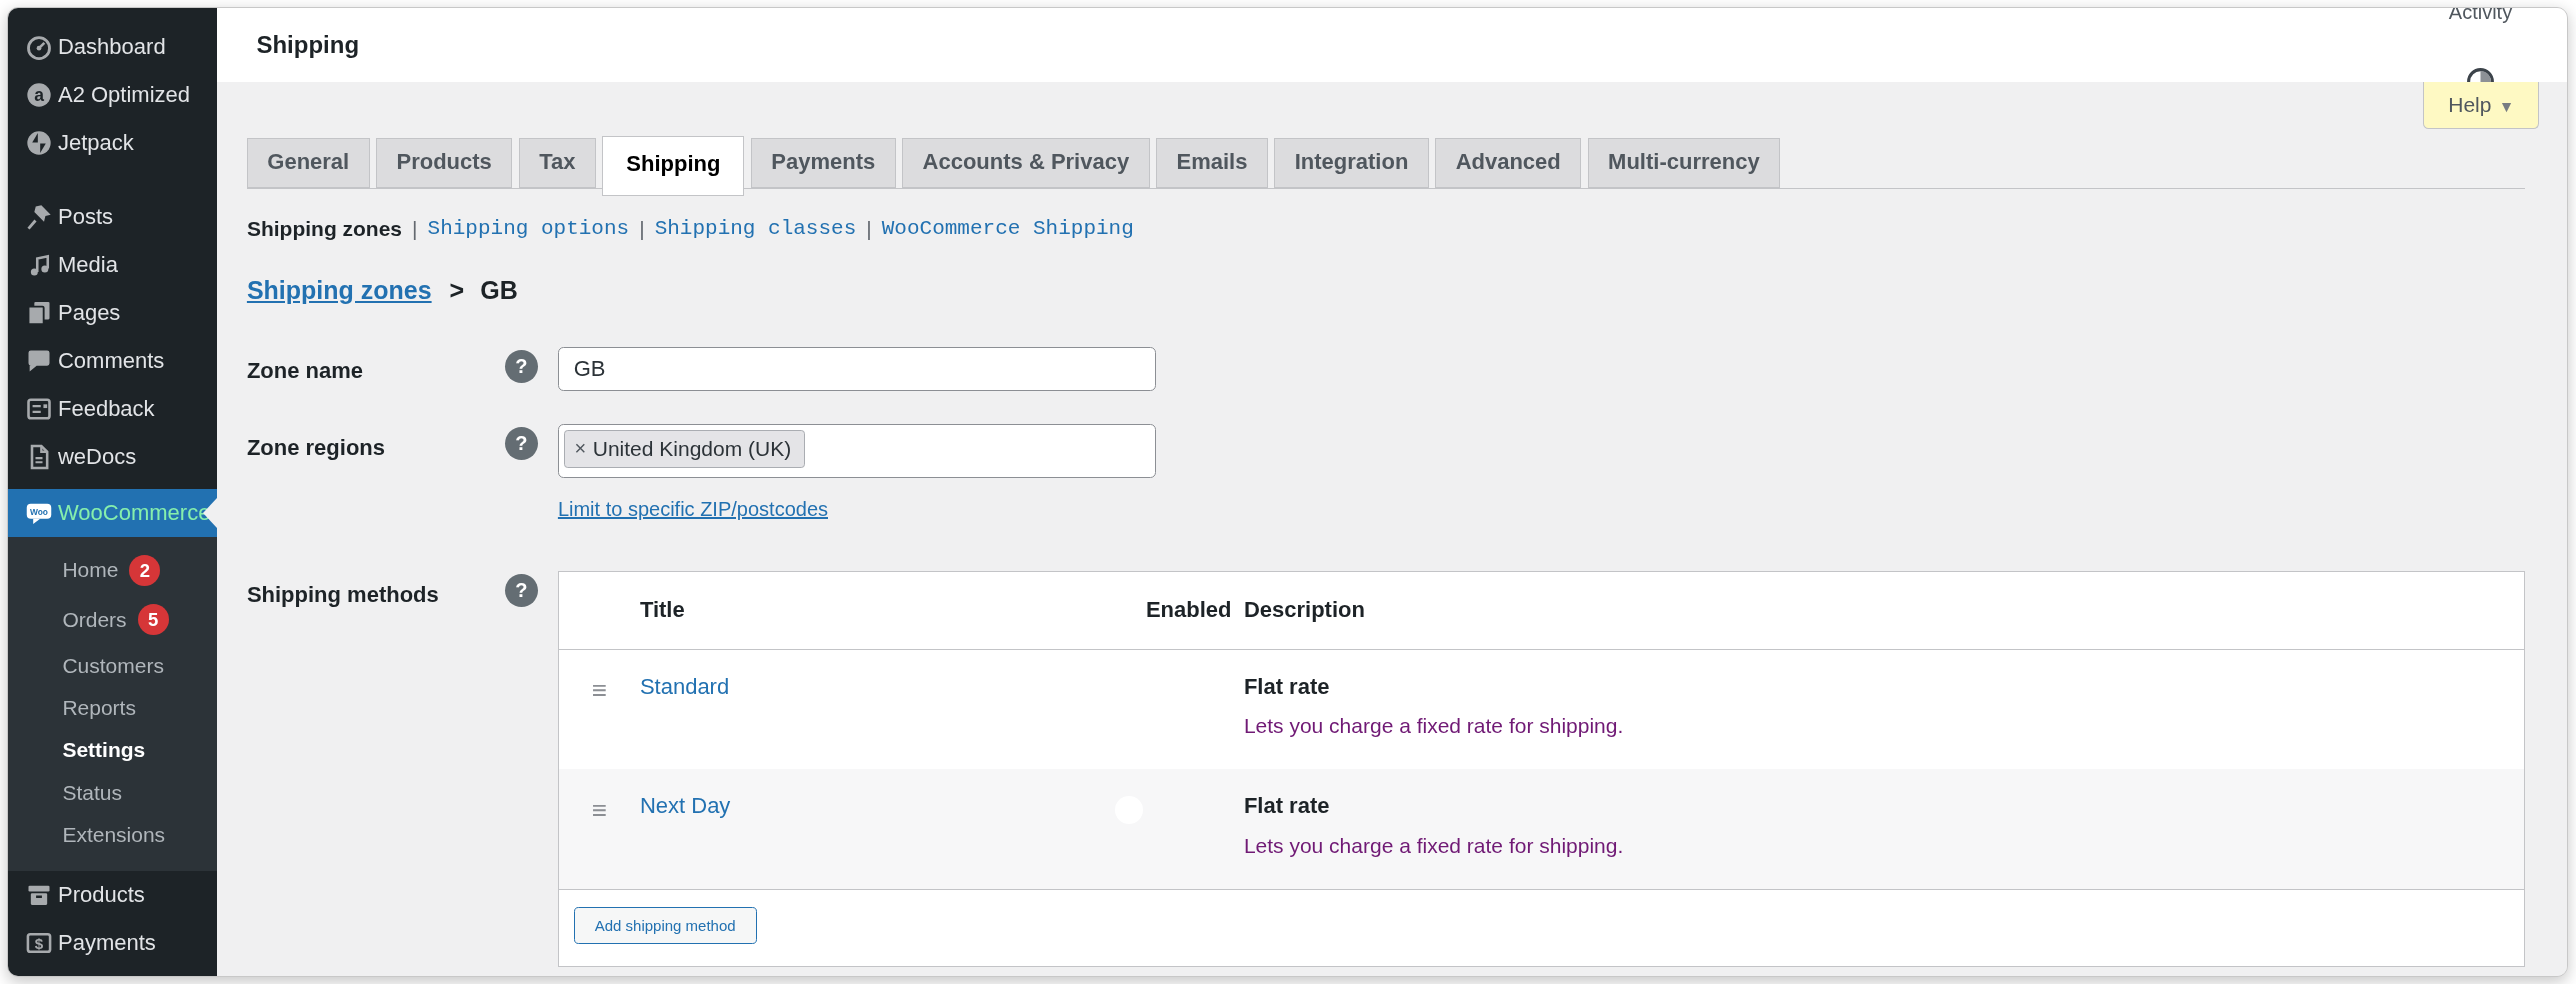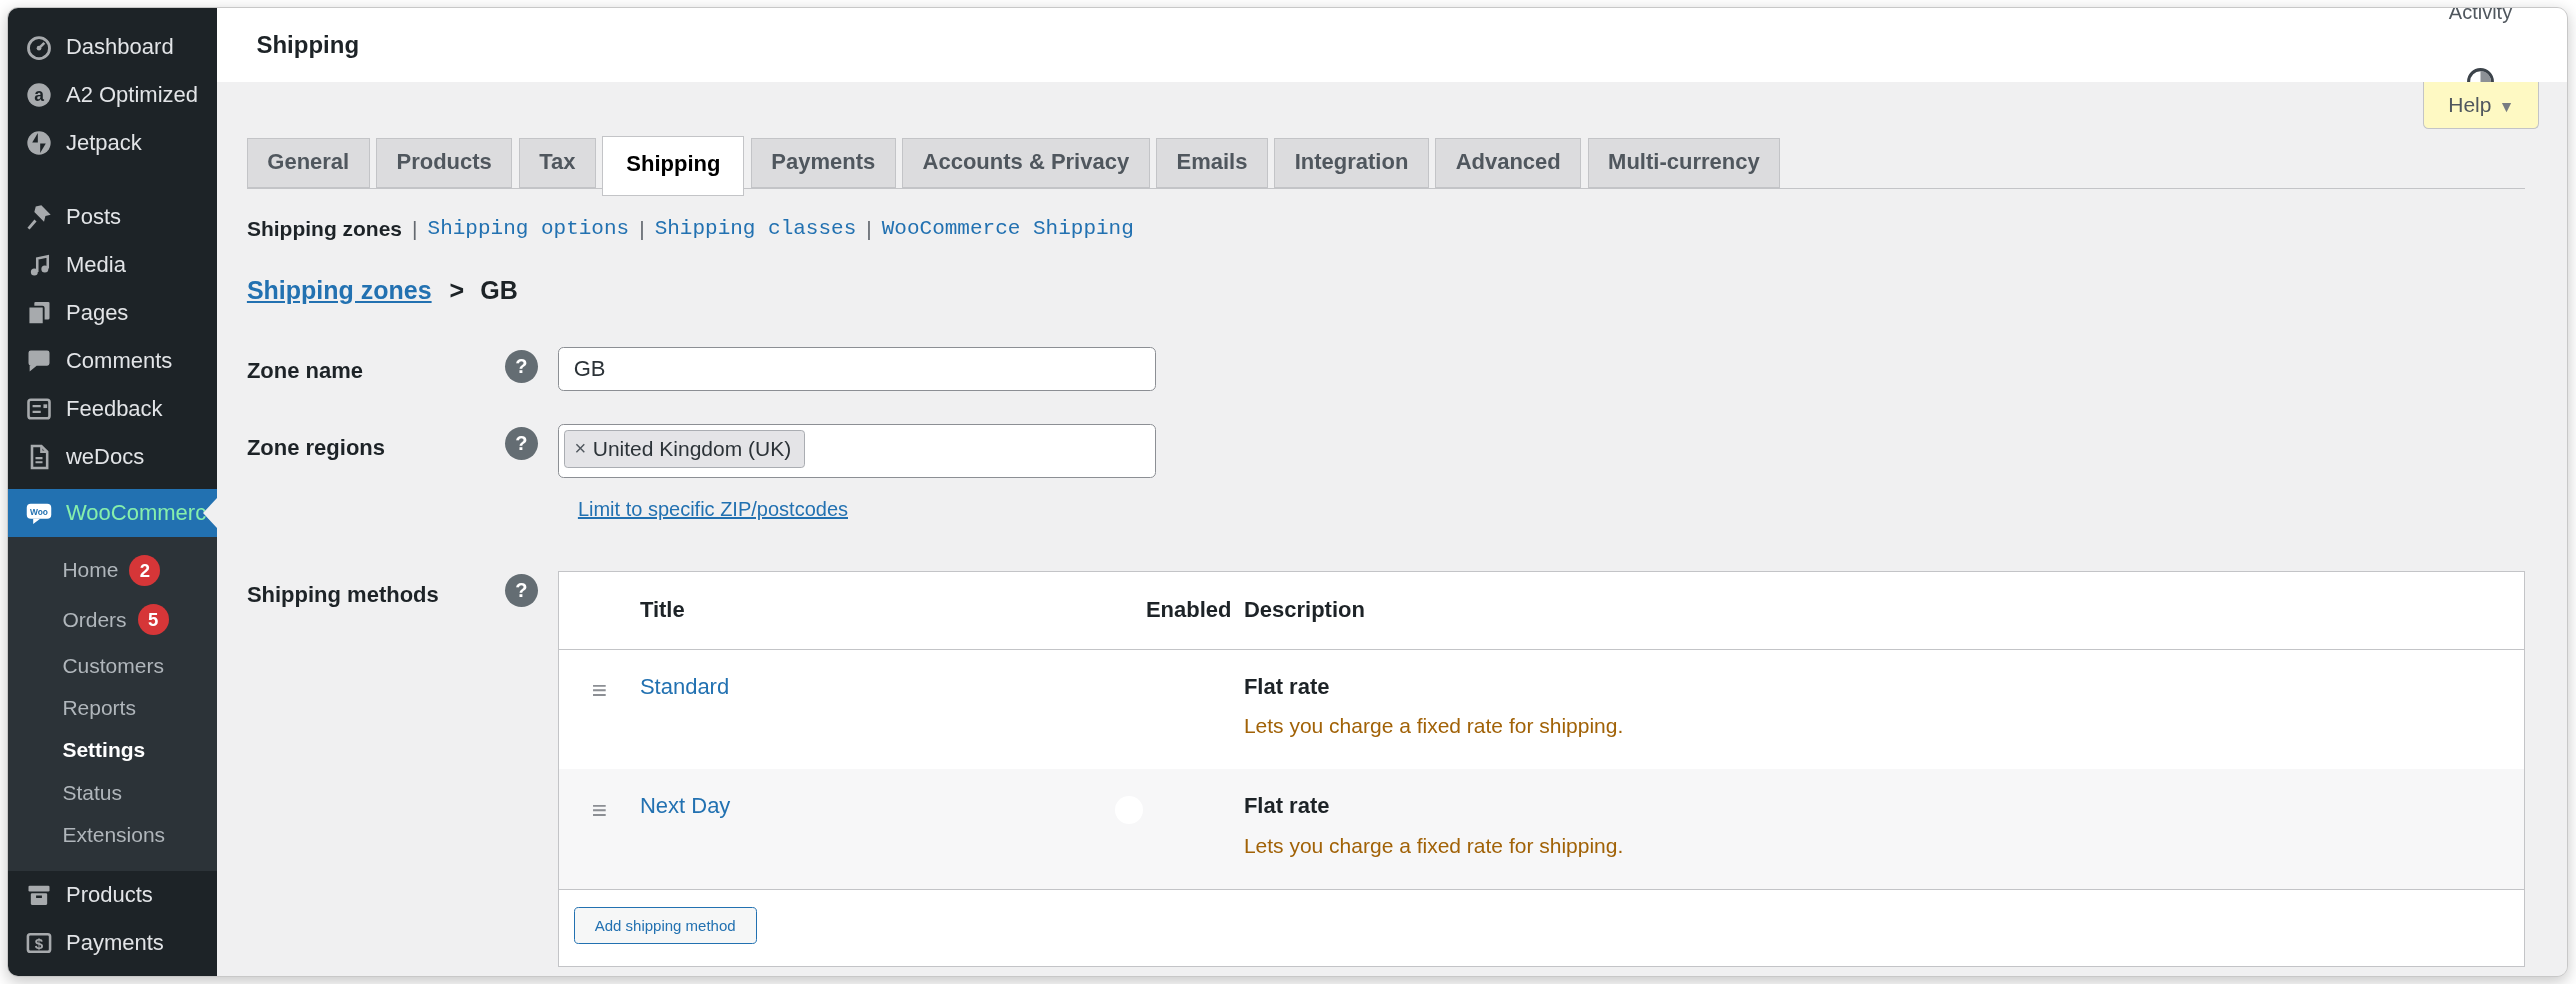--- a/index.html
+++ b/index.html
@@ -4,21 +4,21 @@
 <style>
   * { box-sizing: border-box; margin: 0; padding: 0; }
   html,body { width: 2576px; height: 984px; background: #fff; font-family: "Liberation Sans", sans-serif; }
   .frame {
     position: absolute; left: 7.4px; top: 7.4px; width: 2561px; height: 970px;
     border: 0.9px solid #c8c8c8; border-radius: 11px; overflow: hidden;
     box-shadow: 0 4.6px 14.8px rgba(0,0,0,.22); display: flex; background: #f0f0f1;
   }
   
   .sidebar { width: 209px; flex-shrink: 0; background: #1d2327; color: #e2e4e7; padding-top: 14.8px; font-size: 22px; }
-  .s-item { display: flex; align-items: center; gap: 13px; padding: 10px 9.2px 10px 16.6px; cursor: pointer; }
+  .s-item { display: flex; align-items: center; gap: 5px; padding: 10px 9.2px 10px 16.6px; cursor: pointer; }
   .s-item .icon { width: 28px; height: 28px; display: inline-flex; align-items: center; justify-content: center; flex-shrink: 0; }
   .s-item .icon svg { width: 28px; height: 28px; }
   .s-gap { height: 26px; }
   .s-item.active-woo { background: var(--accent-blue, #2271b1); color: #86efac; position: relative; font-weight: 400; margin-top: 7.4px; }
   .woo-arrow { position: absolute; right: 0; top: 50%; transform: translateY(-50%);
     width: 0; height: 0; border-top: 15.7px solid transparent; border-bottom: 15.7px solid transparent; border-right: 14.8px solid #f0f0f1; }
   .submenu { background: #2c3338; padding: 9.2px 0 14.8px; }
   .sub-item { padding: 9.2px 9.2px 9.2px 54px; font-size: 21px; color: #b0b6bb; cursor: pointer; display: flex; align-items: center; }
   .sub-item.current { color: #fff; font-weight: 700; }
   .badge { background: var(--badge-red, #d63638); color: #fff; border-radius: 922px; min-width: 31px; height: 31px;
@@ -54,33 +54,33 @@
   .row-zone-name { margin-top: 42px; }
   .zone-input { width: 598px; height: 44px; border: 1.8px solid #8c8f94; border-radius: 5.5px; background: #fff;
     font-size: 22px; padding: 0 14.8px; color: #2c3338; font-family: "Liberation Sans", sans-serif; }
   .row-zone-regions { margin-top: 33px; }
   .regions-box { width: 598px; min-height: 54px; border: 1.8px solid #8c8f94; border-radius: 5.5px; background: #fff;
     padding: 5.5px; display: flex; align-items: flex-start; cursor: text; }
   .chip { background: #e4e4e7; border: 0.9px solid #aaadb2; border-radius: 3.7px; padding: 5.5px 13px 6.5px 9.2px; font-size: 21px;
     color: #2c3338; display: inline-flex; align-items: center; }
   .chip .chip-x { color: #50575e; margin-right: 6.5px; cursor: pointer; font-size: 20px; }
   .limit-link { display: inline-block; margin-top: 20px; font-size: 20px; color: var(--accent-blue, #2271b1);
-    text-decoration: underline; cursor: pointer; margin-left: 20px; }
+    text-decoration: underline; cursor: pointer; }
   .row-methods { margin-top: 50px; }
   .methods-table { flex: 1; background: #fff; border: 0.9px solid #c3c4c7; min-width: 0; }
   .t-head, .t-row { display: grid; grid-template-columns: 81px 506px 98px 1fr; }
   .t-head { height: 78px; align-items: center; border-bottom: 0.9px solid #c3c4c7; font-size: 22px; font-weight: 700; color: #1d2327; }
   .t-row { padding: 24px 0 31px; }
   .t-row.alt { background: #f7f7f8; }
   .cell-handle { text-align: center; color: #8c8f94; font-size: 26px; padding-top: 1.8px; cursor: grab; }
   .method-link { color: var(--accent-blue, #2271b1); font-size: 22px; text-decoration: none; cursor: pointer; }
   .toggle { width: 57px; height: 33px; border-radius: 16.6px; background: var(--toggle-purple, #96588a); position: relative; cursor: pointer; }
   .toggle .knob { position: absolute; top: 2.8px; right: 2.8px; width: 28px; height: 28px; border-radius: 50%; background: #fff; }
   .m-type { font-size: 22px; font-weight: 700; color: #1d2327; }
-  .m-desc { font-size: 21px; color: #a16207; margin-top: 14.8px; }
+  .m-desc { font-size: 21px; color: #701a75; margin-top: 14.8px; }
   .t-foot { border-top: 0.9px solid #c3c4c7; padding: 16.6px 14.8px 22px; }
   .btn-add { background: #f6f7f7; border: 1.8px solid var(--accent-blue, #2271b1); color: var(--accent-blue, #2271b1);
     border-radius: 4.6px; font-size: 15px; padding: 9.2px 20px; cursor: pointer; font-family: "Liberation Sans", sans-serif; }
   .sideicon { fill: #a7aaad; }
 </style>
 </head>
 <body>
 
 <div class="frame">
 

